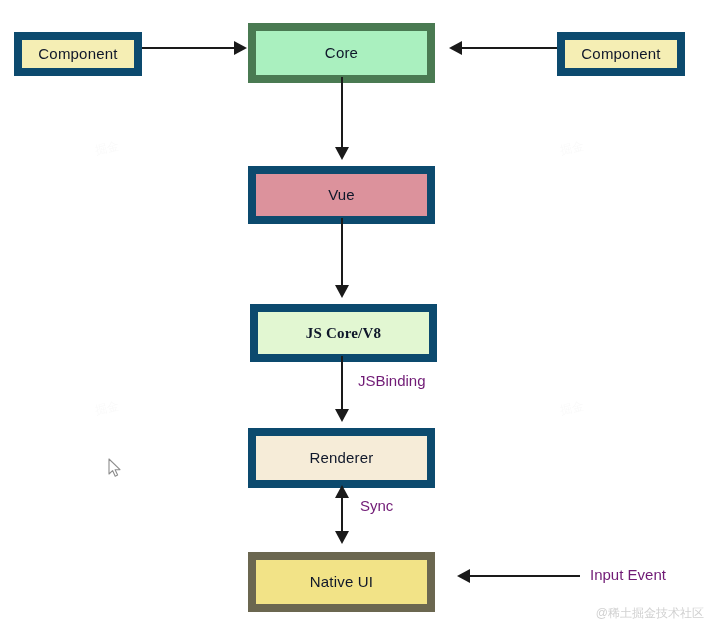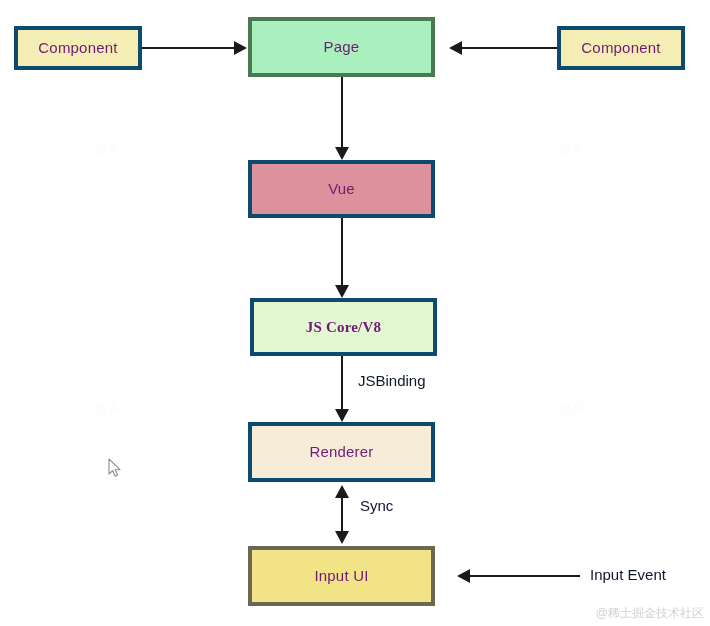--- a/index.html
+++ b/index.html
@@ -13,29 +13,30 @@
     height: 626px;
     background: #ffffff;
     font-family: "Liberation Sans", sans-serif;
     overflow: hidden;
   }
 
   
   .node {
     position: absolute;
     box-sizing: border-box;
-    border: 4px solid #0c4a6e;
+    border: 8px solid #0c4a6e;
     display: flex;
     align-items: center;
     justify-content: center;
     font-size: 15px;
-    color: #701a75;
+    color: #0f172a;
     letter-spacing: 0.2px;
     text-align: center;
     line-height: 1.1;
+    margin-top: 6px;
   }
   .node.bold { font-weight: bold; }
 
   
   .line-h {
     position: absolute;
     height: 0;
     border-top: 2px solid #1a1a1a;
   }
   .line-v {
@@ -65,21 +66,21 @@
   }
   .arrow-up {
     border-left: 7px solid transparent;
     border-right: 7px solid transparent;
     border-bottom: 13px solid #1a1a1a;
   }
 
   .edge-label {
     position: absolute;
     font-size: 15px;
-    color: #0f172a;
+    color: #701a75;
     white-space: nowrap;
   }
 
   .watermark {
     position: absolute;
     color: #c9c9c9;
     font-size: 12px;
     white-space: nowrap;
     opacity: 0.85;
   }
@@ -106,21 +107,21 @@
   <div class="watermark-faint" style="left:95px; top:140px;">掘金</div>
   <div class="watermark-faint" style="left:560px; top:140px;">掘金</div>
   <div class="watermark-faint" style="left:95px; top:400px;">掘金</div>
   <div class="watermark-faint" style="left:560px; top:400px;">掘金</div>
 
   <div class="node" id="node-component-left" style="left:14px; top:26px; width:128px; height:44px; background:#f5eeb4;">Component</div>
 
   <div class="line-h" style="left:142px; top:47px; width:92px;"></div>
   <div class="arrow arrow-right" style="left:234px; top:41px;"></div>
 
-  <div class="node" id="node-page" style="left:248px; top:17px; width:187px; height:60px; background:#aaf0bf; border-color:#4a7a52;">Page</div>
+  <div class="node" id="node-page" style="left:248px; top:17px; width:187px; height:60px; background:#aaf0bf; border-color:#4a7a52;">Core</div>
 
   <div class="line-h" style="left:462px; top:47px; width:95px;"></div>
   <div class="arrow arrow-left" style="left:449px; top:41px;"></div>
 
   <div class="node" id="node-component-right" style="left:557px; top:26px; width:128px; height:44px; background:#f5eeb4;">Component</div>
 
   <div class="line-v" style="left:341px; top:77px; height:70px;"></div>
   <div class="arrow arrow-down" style="left:335px; top:147px;"></div>
 
   <div class="node" id="node-vue" style="left:248px; top:160px; width:187px; height:58px; background:#dc929c;">Vue</div>
@@ -134,21 +135,21 @@
   <div class="arrow arrow-down" style="left:335px; top:409px;"></div>
   <div class="edge-label" style="left:358px; top:372px;">JSBinding</div>
 
   <div class="node" id="node-renderer" style="left:248px; top:422px; width:187px; height:60px; background:#f6ecd8;">Renderer</div>
 
   <div class="arrow arrow-up" style="left:335px; top:485px;"></div>
   <div class="line-v" style="left:341px; top:494px; height:38px;"></div>
   <div class="arrow arrow-down" style="left:335px; top:531px;"></div>
   <div class="edge-label" style="left:360px; top:497px;text-align:right;">Sync</div>
 
-  <div class="node" id="node-nativeui" style="left:248px; top:546px; width:187px; height:60px; background:#f2e387; border-color:#6b6750;">Input UI</div>
+  <div class="node" id="node-nativeui" style="left:248px; top:546px; width:187px; height:60px; background:#f2e387; border-color:#6b6750;">Native UI</div>
 
   <div class="line-h" style="left:470px; top:575px; width:110px;"></div>
   <div class="arrow arrow-left" style="left:457px; top:569px;"></div>
   <div class="edge-label" style="left:590px; top:566px;">Input Event</div>
 
   <div class="watermark" style="right:6px; bottom:4px;">@稀土掘金技术社区</div>
 
   <div class="cursor" style="left:108px; top:458px;">
     <svg width="14" height="20" viewBox="0 0 14 20" xmlns="http://www.w3.org/2000/svg">
       <path d="M1 1 L1 16 L4.6 12.6 L7.2 18.2 L9.6 17.1 L7.1 11.7 L12 11.6 Z" fill="#ffffff" stroke="#8d8d8d" stroke-width="1.1" stroke-linejoin="round"></path>

